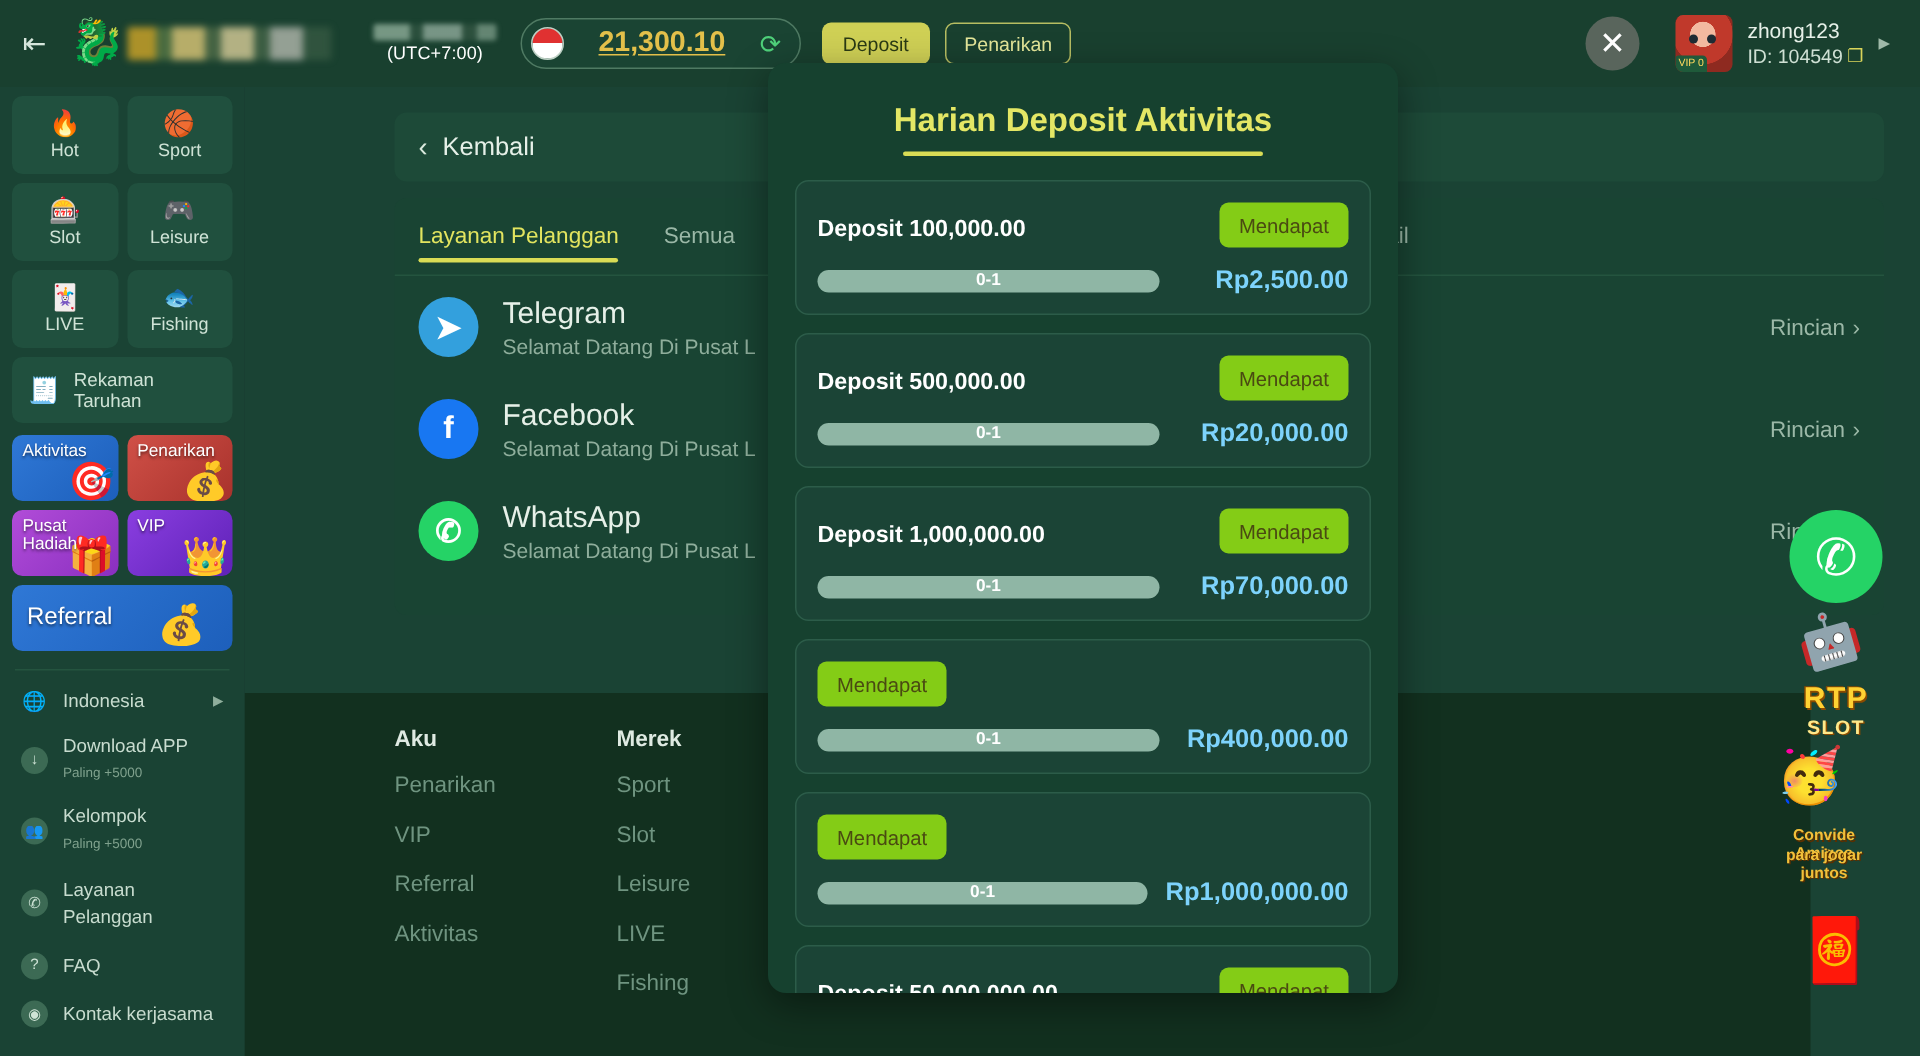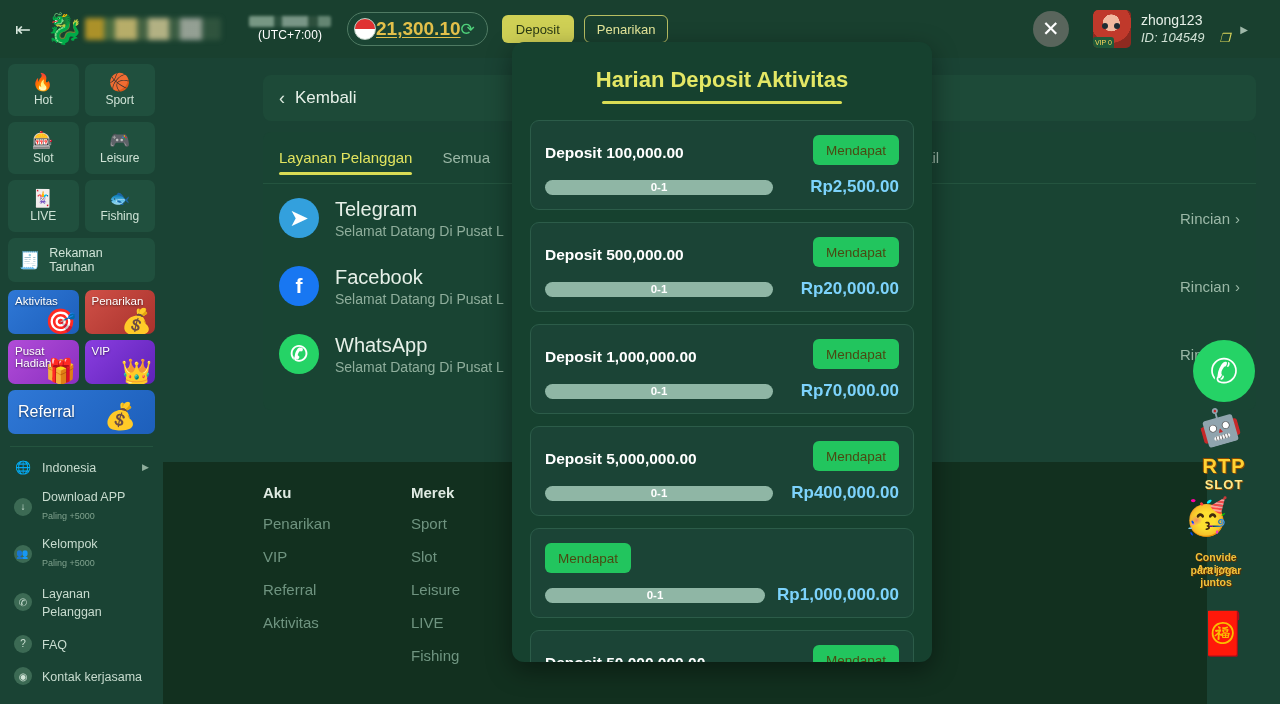--- a/index.html
+++ b/index.html
@@ -50,21 +50,21 @@
     background: linear-gradient(90deg,
       rgba(150,180,160,.75) 0 30%, rgba(60,95,75,.5) 30% 40%,
       rgba(160,185,170,.7) 40% 72%, rgba(70,100,80,.45) 72% 84%,
       rgba(150,180,160,.6) 84% 100%);
     filter: blur(1.7px);
   }
   .time-utc { font-size: 12px; color: #ffffff; letter-spacing: .1px; }
   .balance-box {
     margin-left: 12px; height: 34px; padding: 0 12px 0 6px;
     border: 1px solid #4f7a63; border-radius: 17px;
-    display: flex; align-items: center; gap: 0; background: #1a4433;
+    display: flex; align-items: center; gap: 23px; background: #1a4433;
     cursor: pointer;
   }
   .flag-id {
     width: 22px; height: 22px; border-radius: 50%; overflow: hidden;
     border: 1px solid #bdd0c4; flex: none;
     background: linear-gradient(#e03131 0 50%, #ffffff 50% 100%);
   }
   .balance-amt {
     font-size: 19px; color: #e3c04a; font-weight: 600;
     text-decoration: underline; text-underline-offset: 2px;
@@ -80,38 +80,38 @@
     border: 1px solid #b7bd62; border-radius: 6px; height: 28px; padding: 0 12px;
     font-size: 13px; font-family: inherit; cursor: pointer;
   }
   .hdr-spacer { flex: 1; }
   .close-x {
     width: 36px; height: 36px; border-radius: 50%;
     background: #59655c; color: #fff; font-size: 21px; font-weight: 300;
     display: flex; align-items: center; justify-content: center;
     cursor: pointer; margin-right: 24px;
   }
-  .user-box { display: flex; align-items: center; gap: 10px; margin-right: 32px; cursor: pointer; }
+  .user-box { display: flex; align-items: center; gap: 10px; margin-right: 20px; cursor: pointer; }
   .avatar {
     position: relative; width: 38px; height: 38px; border-radius: 5px; overflow: hidden;
     background: radial-gradient(circle at 48% 34%, #f2b9a0 0 26%, #c0392b 27% 62%, #8e2a20 63% 100%);
   }
   .avatar::before {
     content: ""; position: absolute; left: 9px; top: 13px; width: 6px; height: 6px;
     border-radius: 50%; background: #1d2b33;
     box-shadow: 12px 0 0 #1d2b33;
   }
   .vip-chip {
     position: absolute; left: 0; bottom: 0; height: 11px;
     background: #1f5a3a; color: #ffd95e; font-size: 7px;
     padding: 0 2px; border-radius: 2px 3px 0 0; line-height: 11px;
   }
   .user-text { line-height: 1.3; }
   .user-name { font-size: 14px; color: #e6f0e8; }
-  .user-id { font-size: 13px; color: #cfe0d4; display: flex; align-items: flex-end; gap: 15px; font-style: italic; }
+  .user-id { font-size: 13px; color: #cfe0d4; display: flex; align-items: flex-start; gap: 3px; }
   .copy-icn { color: #d9d45a; font-size: 12px; }
   .user-caret { color: #9fb9a9; font-size: 10px; }
 
   
   .sidebar {
     position: absolute; top: 58px; left: 0; width: 163px; height: 646px;
     background: #1a4334; padding: 6px 8px 0 8px; overflow: hidden; z-index: 3;
   }
   .cat-grid { display: grid; grid-template-columns: 1fr 1fr; gap: 6px; }
   .cat-tile {
@@ -274,21 +274,21 @@
     padding: 25px 0 8px 0;
   }
   .modal-rule { width: 240px; height: 3px; background: #d9dc55; margin: 0 auto 16px auto; border-radius: 2px; }
   .tier {
     background: #1b4436; border: 1px solid #2c5c49; border-radius: 9px;
     margin-bottom: 12px; padding: 14px 14px 12px 14px; position: relative; min-height: 86px;
   }
   .tier-top { display: flex; align-items: flex-start; justify-content: space-between; }
   .tier-name { font-size: 15.5px; color: #ffffff; font-weight: bold; padding-top: 9px; }
   .btn-claim {
-    background: #22c55e; color: #4a4a12; border: none; border-radius: 6px;
+    background: #84cc16; color: #4a4a12; border: none; border-radius: 6px;
     height: 30px; padding: 0 13px; font-size: 13.5px; font-family: inherit; cursor: pointer;
     flex: none;
   }
   .tier-bot { display: flex; align-items: center; justify-content: space-between; margin-top: 12px; gap: 12px; }
   .progress {
     position: relative; width: 228px; height: 15px; border-radius: 8px; background: #8fb6a5;
   }
   .progress-lb {
     position: absolute; inset: 0; display: flex; align-items: center; justify-content: center;
     font-size: 11.5px; color: #ffffff; font-weight: bold;
@@ -561,21 +561,20 @@
         <div class="tier-bot">
           <span class="progress">
             <span class="progress-lb">0-1</span>
           </span>
           <span class="tier-reward">Rp70,000.00</span>
         </div>
       </div>
 
       <div class="tier">
         <div class="tier-top">
-          <span class="tier-name">Deposit 5,000,000.00</span>
           <button class="btn-claim">Mendapat</button>
         </div>
         <div class="tier-bot">
           <span class="progress">
             <span class="progress-lb">0-1</span>
           </span>
           <span class="tier-reward">Rp400,000.00</span>
         </div>
       </div>
 

